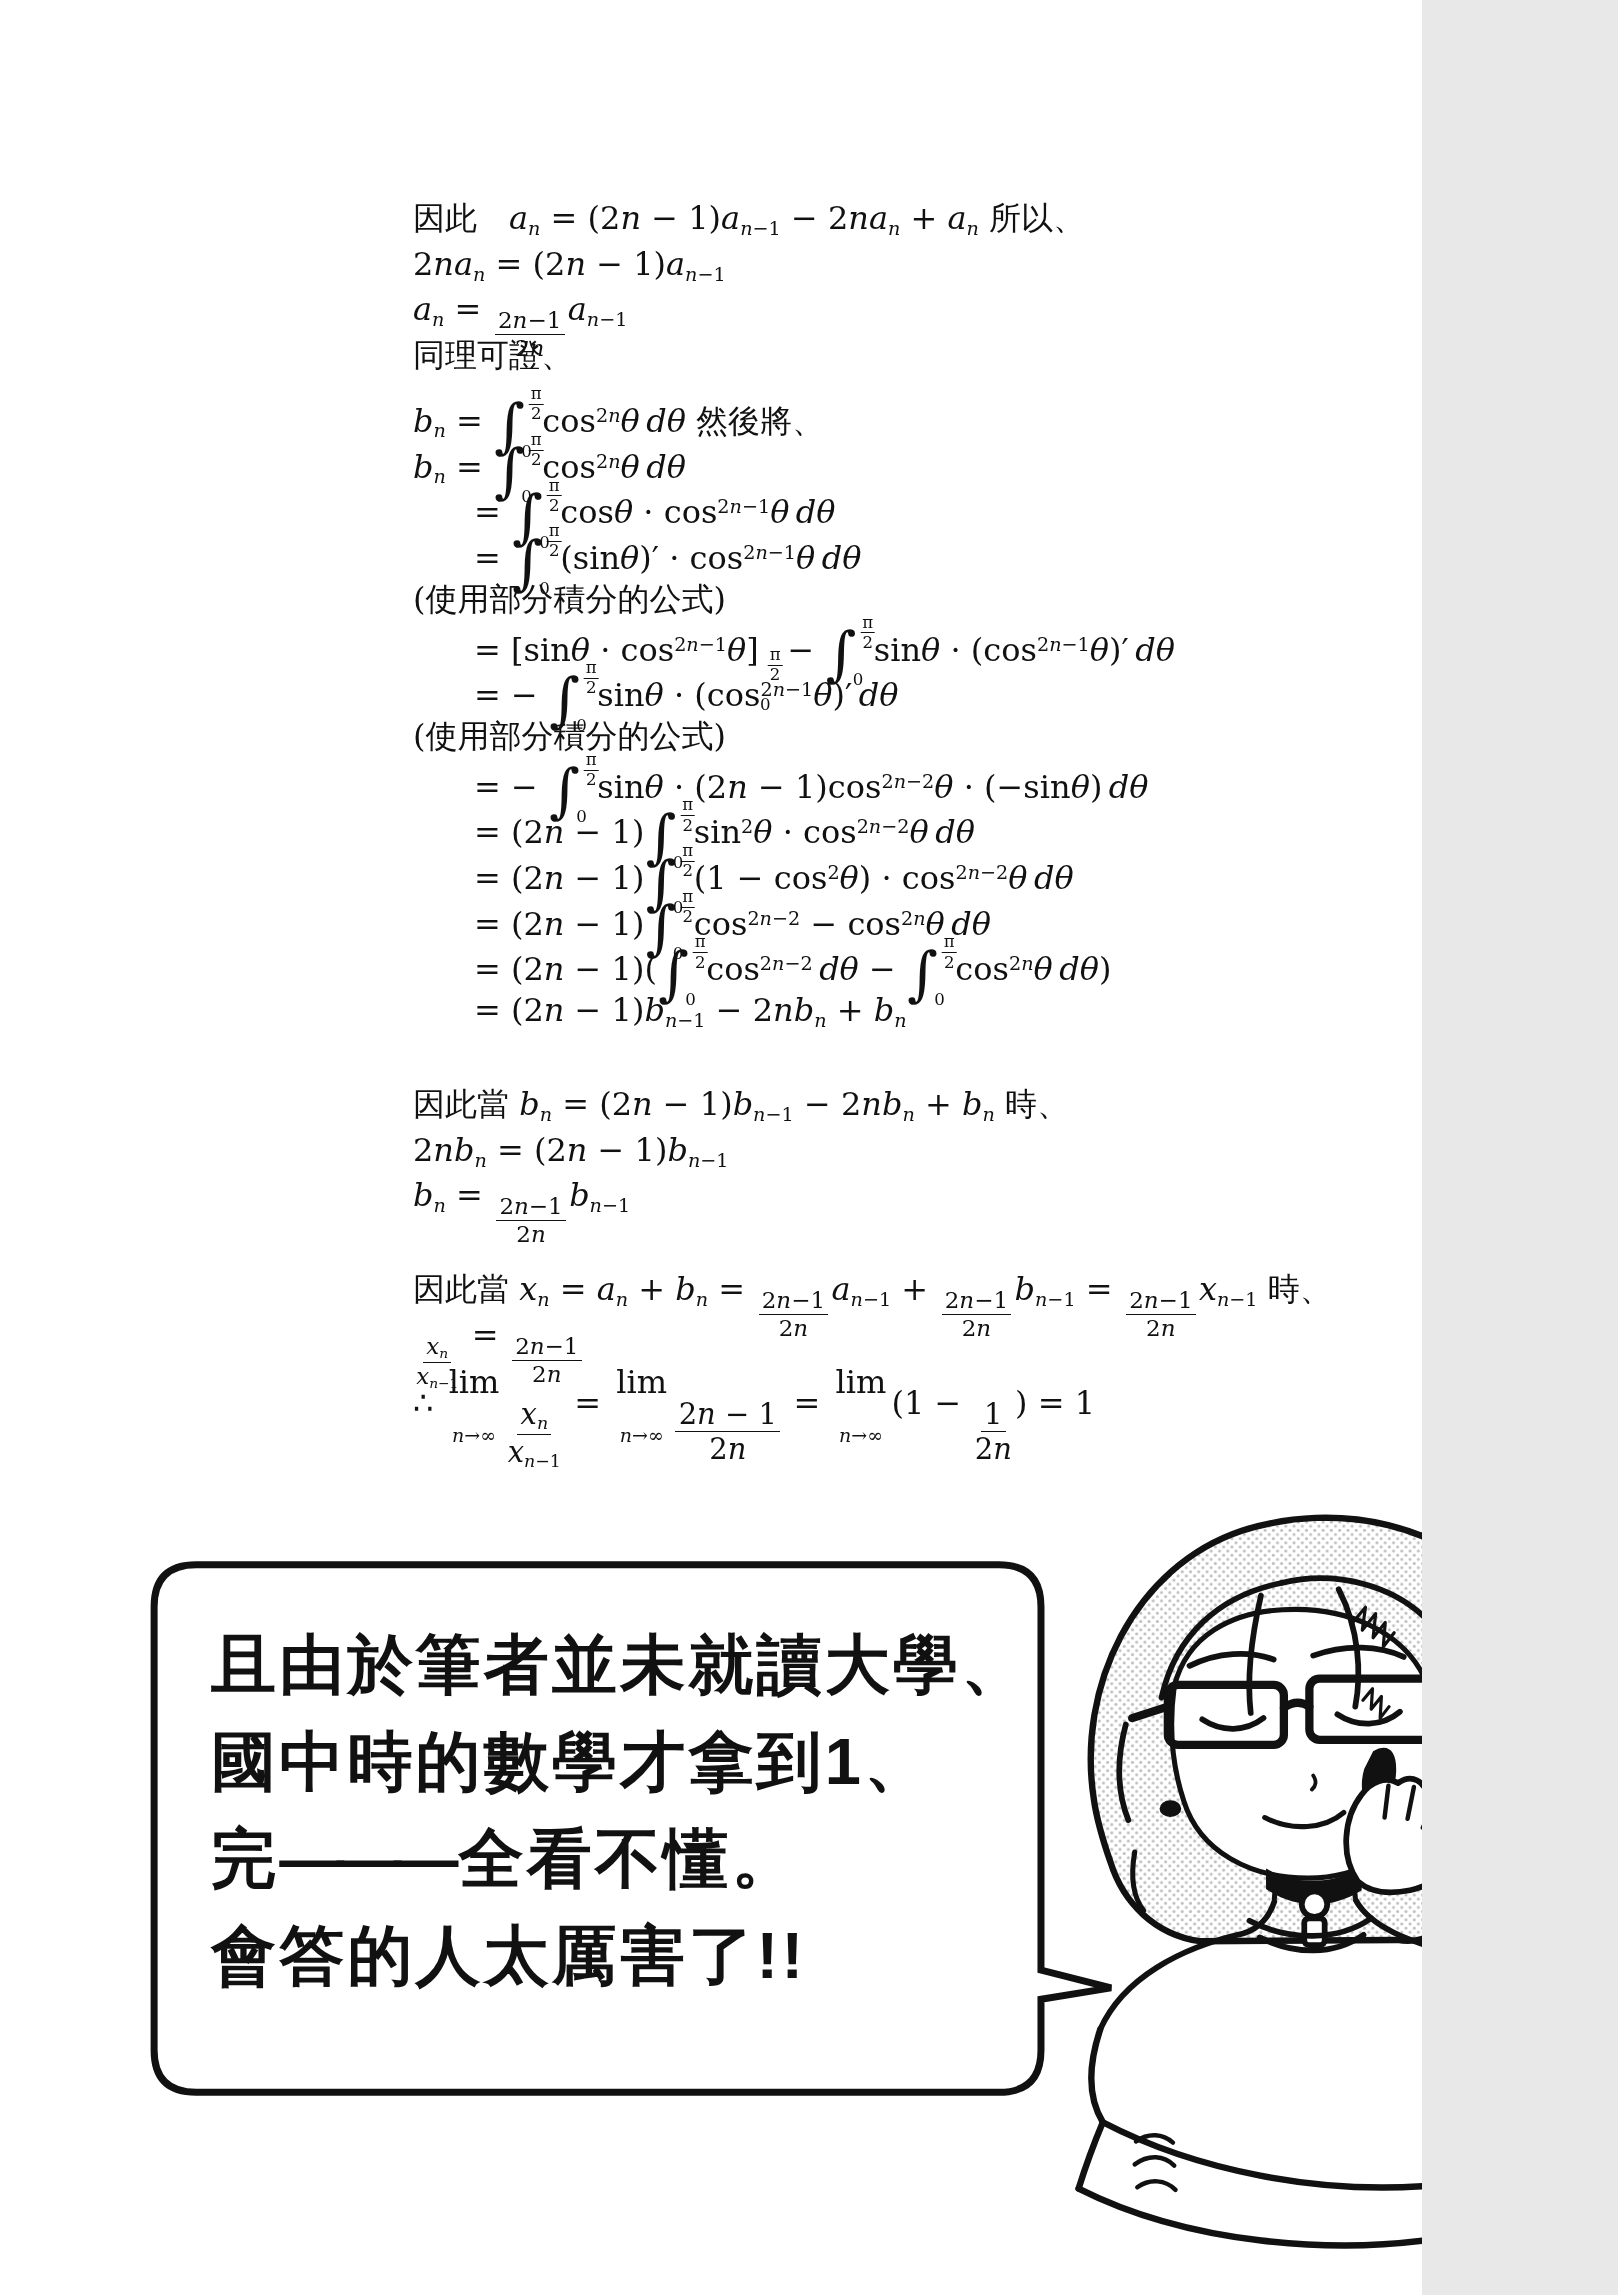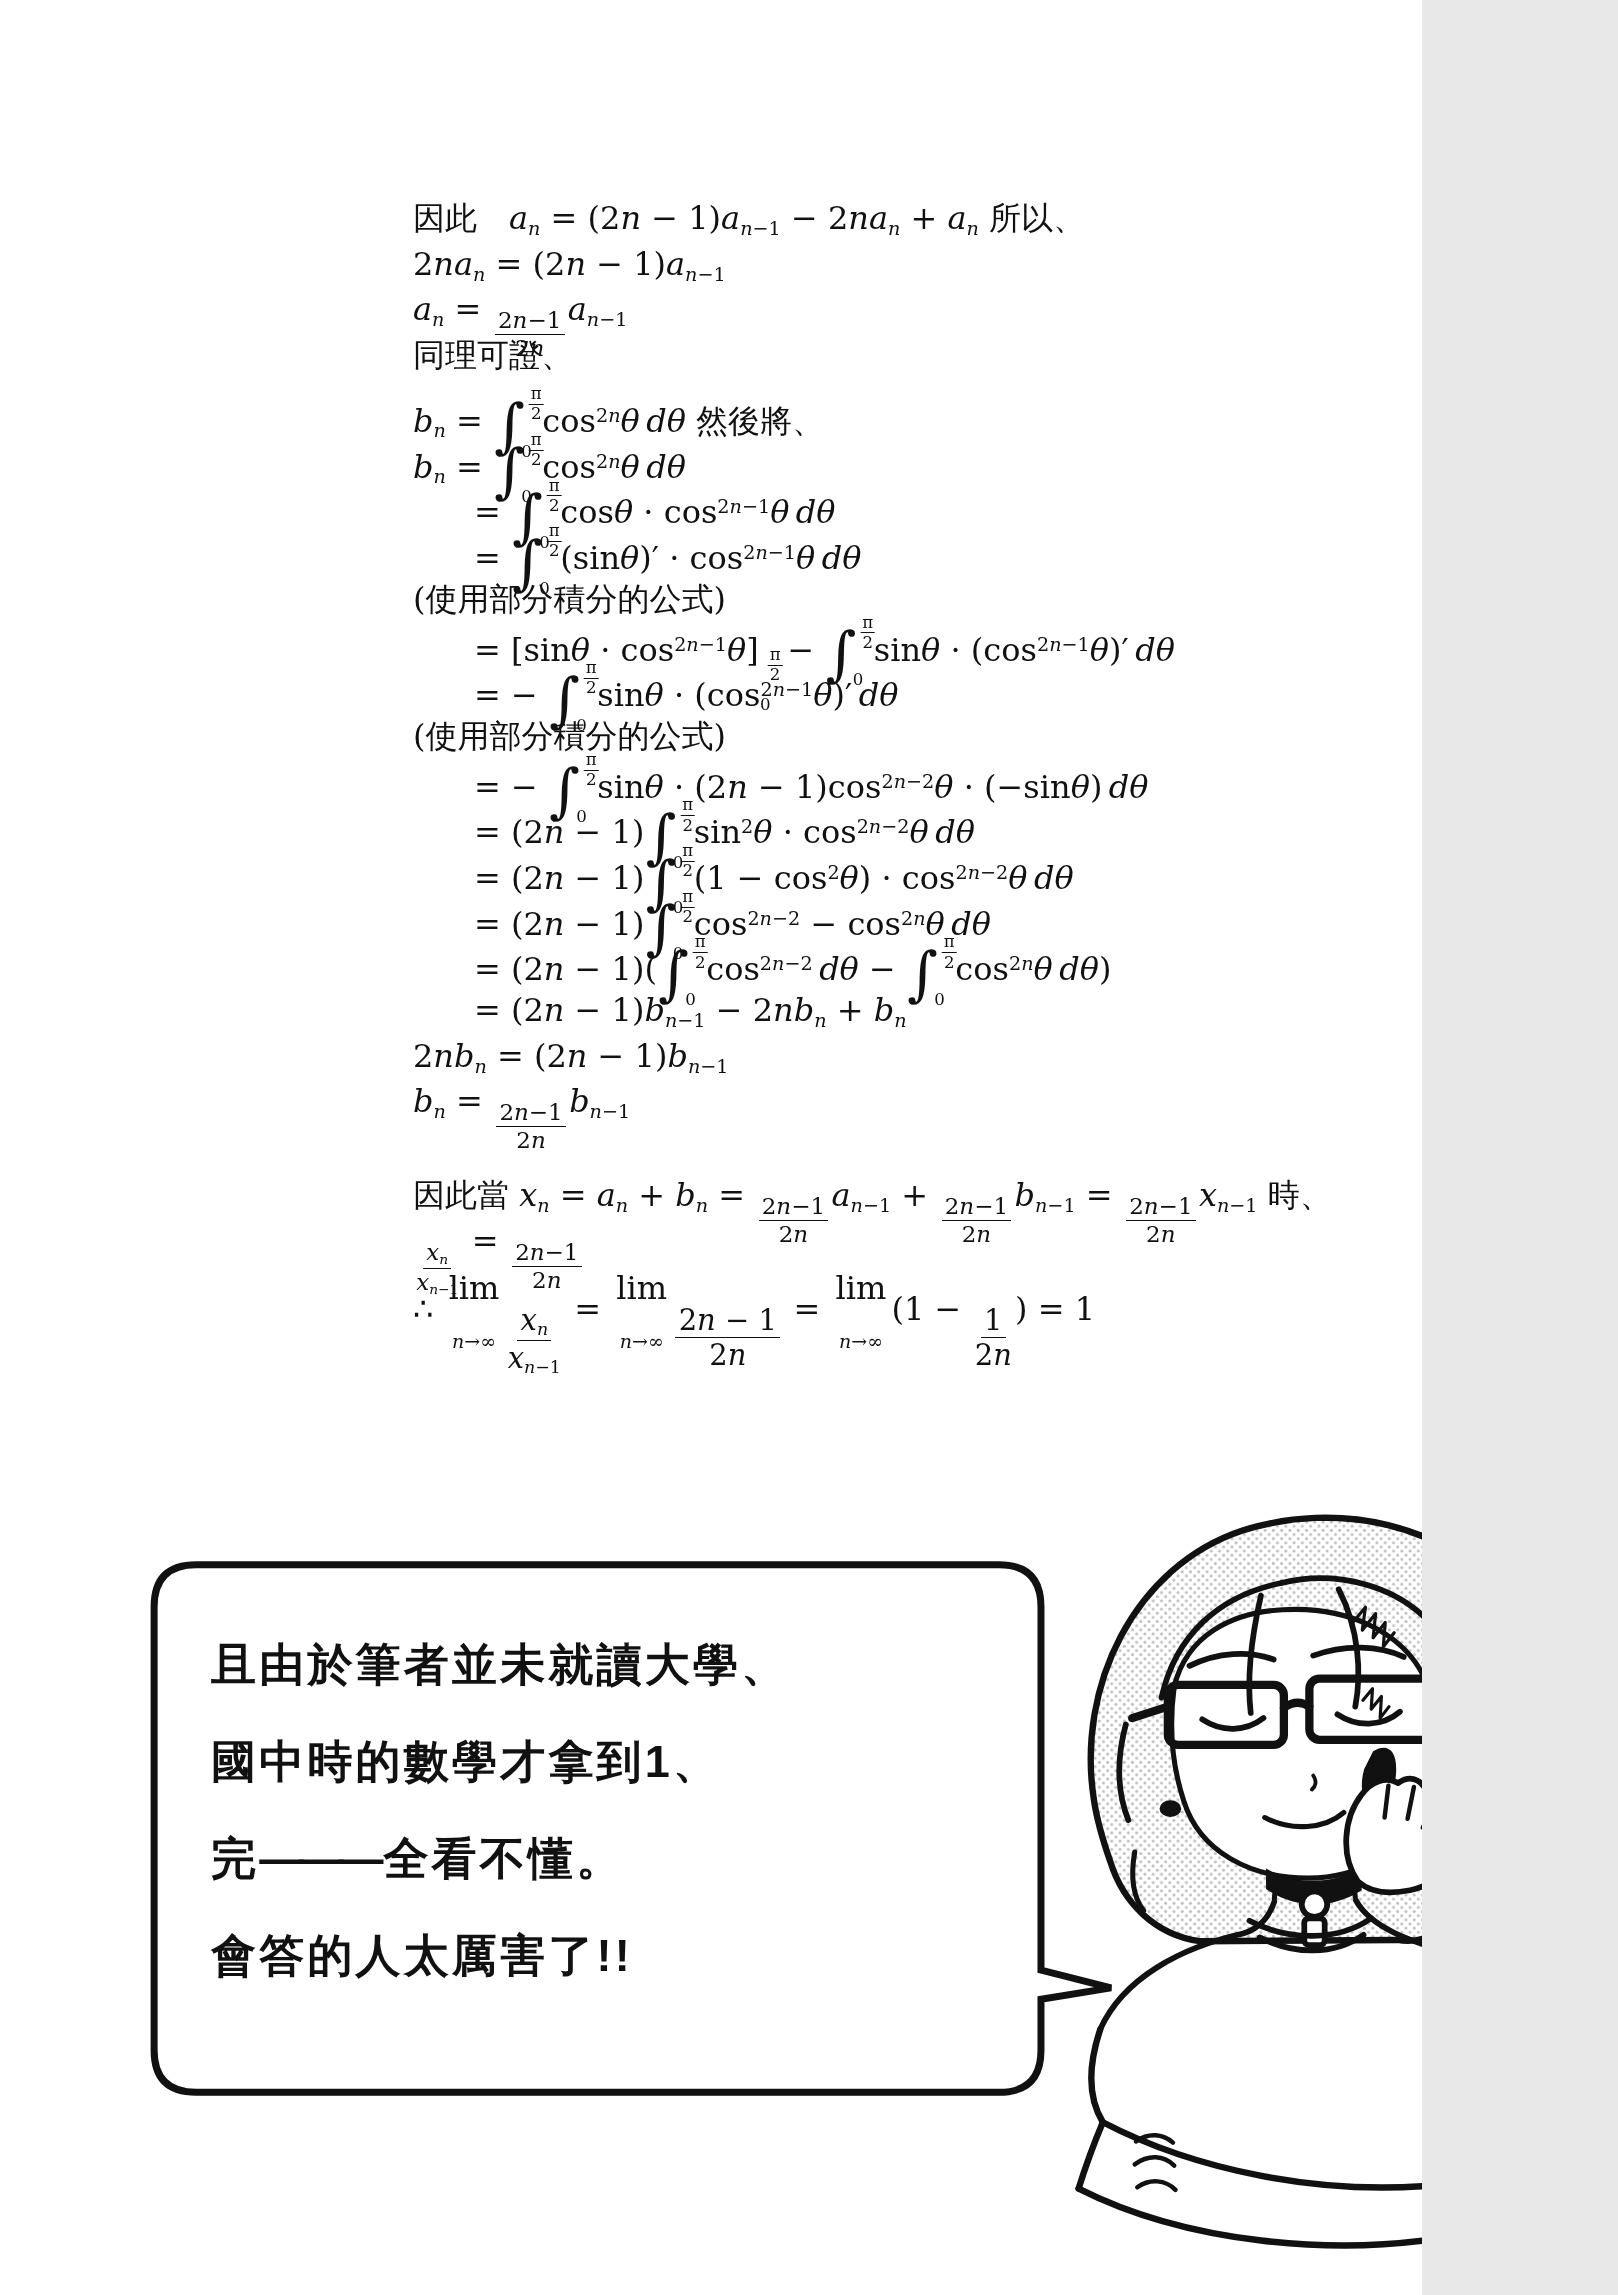--- a/index.html
+++ b/index.html
@@ -31,21 +31,21 @@
   .frac .num{border-bottom:1.9px solid #111;padding:0 3.2px 0.6px;margin-top:48px;}
   .frac .den{padding-top:0.6px;}
   .frac.big{font-size:29px;height:40px;vertical-align:-10.2px;}
   .lim{display:inline-flex;flex-direction:column;align-items:center;justify-content:center;
        height:38px;vertical-align:middle;margin:0 5.1px;line-height:1;overflow:visible;gap:23px;}
   .lim .lb2{font-size:19px;margin-top:5.1px;}
   
   .bubble{position:absolute;left:150px;top:1561px;width:969px;height:539px;}
   .bubble svg{position:absolute;left:0;top:0;overflow:visible;}
   .btext{position:absolute;left:61px;top:55px;font-family:"Liberation Sans",sans-serif;
-         font-weight:600;font-size:45px;letter-spacing:3.2px;color:#111;}
+         font-weight:600;font-size:65px;letter-spacing:3.2px;color:#111;}
   .bline{height:97px;line-height:97px;white-space:nowrap;}
   .bline .dash{letter-spacing:-0.12em;margin-right:0.12em;}
   
   .side{position:absolute;left:1407px;top:1479px;height:574px;writing-mode:vertical-rl;
         font-family:"Liberation Sans",sans-serif;font-weight:600;font-size:48px;
         letter-spacing:7.7px;color:#111;transform:rotate(2deg);}
   .side span{display:inline-block;}
   .side span:nth-child(odd){transform:rotate(-6deg);}
   .side span:nth-child(even){transform:rotate(5deg);}
   
@@ -185,20 +185,21 @@
           <span class="ig">∫</span>
           <span class="lims">
             <span class="lt"><span class="mf">
                 <span class="mfn">π</span>
                 <span class="mfd">2</span>
               </span></span>
             <span class="lb">0</span>
           </span>
         </span><span class="rm">cos</span><sup>2<i>n</i></sup><i>θ</i> <i>d</i><i>θ</i>)</div>
       <div class="mline ind">= (2<i>n</i> − 1)<i>b</i><sub><i>n</i>−1</sub> − 2<i>n</i><i>b</i><sub><i>n</i></sub> + <i>b</i><sub><i>n</i></sub></div>
+      <div class="mline gap-lg"><span class="rm">因此當 </span><i>b</i><sub><i>n</i></sub> = (2<i>n</i> − 1)<i>b</i><sub><i>n</i>−1</sub> − 2<i>n</i><i>b</i><sub><i>n</i></sub> + <i>b</i><sub><i>n</i></sub><span class="rm"> 時、</span></div>
       <div class="mline">2<i>n</i><i>b</i><sub><i>n</i></sub> = (2<i>n</i> − 1)<i>b</i><sub><i>n</i>−1</sub></div>
       <div class="mline"><i>b</i><sub><i>n</i></sub> = <span class="frac">
           <span class="num">2<i>n</i>−1</span>
           <span class="den">2<i>n</i></span>
         </span><i>b</i><sub><i>n</i>−1</sub></div>
       <div class="mline gap-lg"><span class="rm">因此當 </span><i>x</i><sub><i>n</i></sub> = <i>a</i><sub><i>n</i></sub> + <i>b</i><sub><i>n</i></sub> = <span class="frac">
           <span class="num">2<i>n</i>−1</span>
           <span class="den">2<i>n</i></span>
         </span><i>a</i><sub><i>n</i>−1</sub> + <span class="frac">
           <span class="num">2<i>n</i>−1</span>

